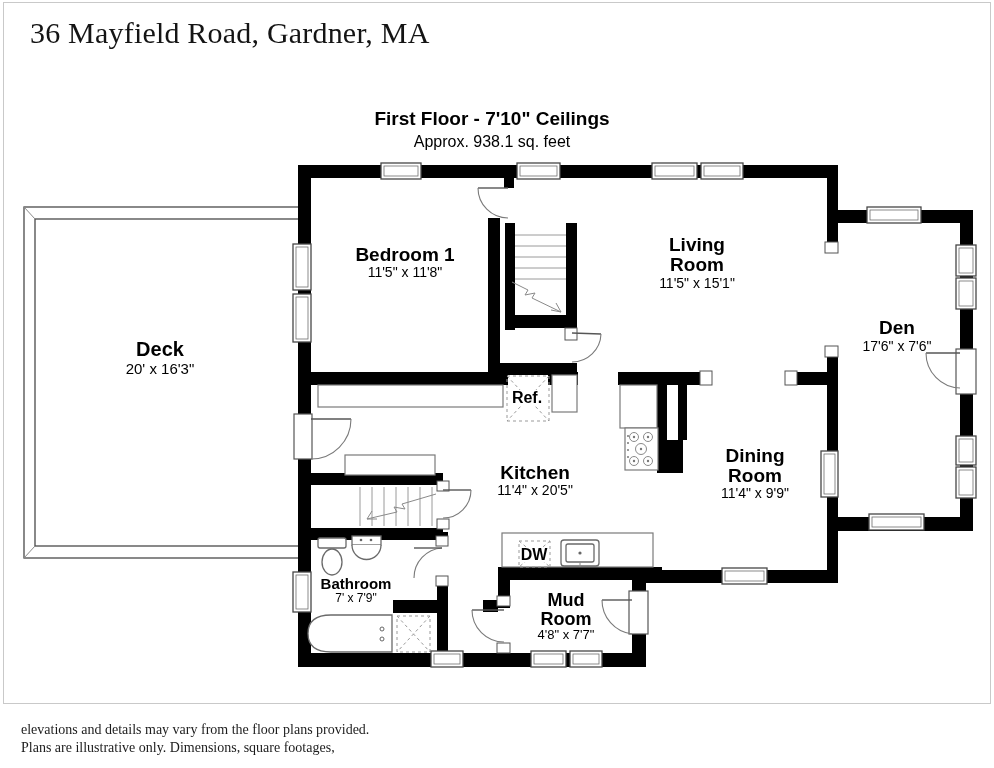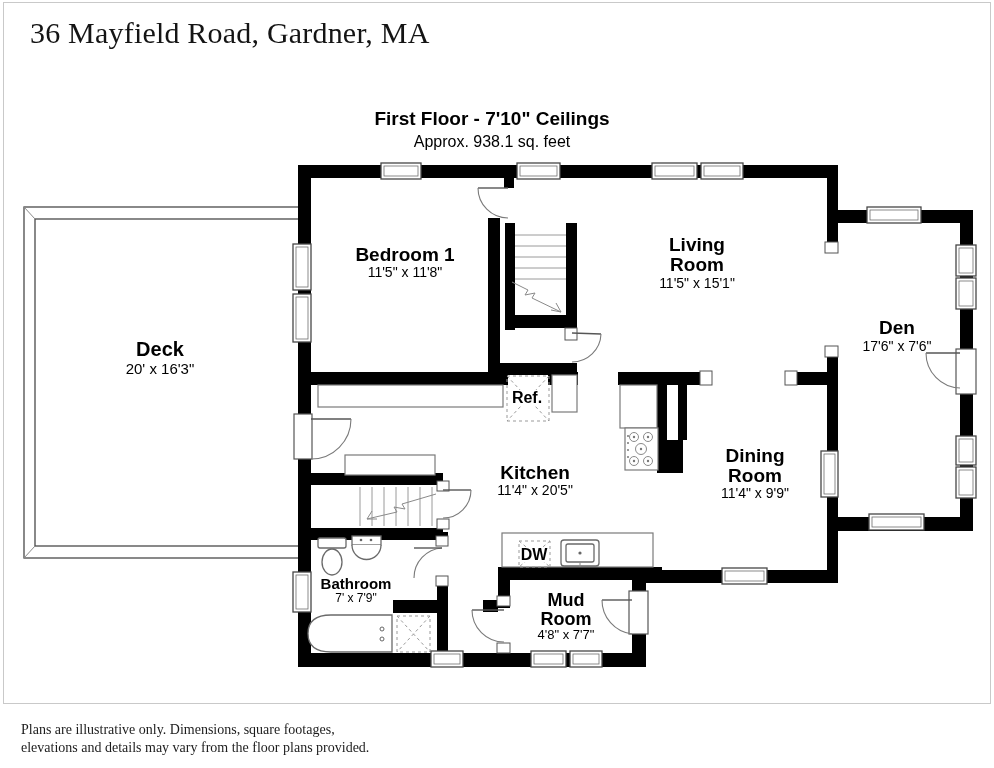--- a/index.html
+++ b/index.html
@@ -343,16 +343,16 @@
       <text class="room15" x="356" y="589">Bathroom</text>
       <text class="dims12" x="356" y="602">7' x 7'9"</text>
 
       <text class="room18" x="566" y="606">Mud</text>
       <text class="room18" x="566" y="625">Room</text>
       <text class="dims13" x="566" y="639">4'8" x 7'7"</text>
     </g>
   </svg>
 
   <div class="disclaimer">
+    <div>elevations and details may vary from the floor plans provided.</div>
     <div>Plans are illustrative only. Dimensions, square footages,</div>
-    <div>elevations and details may vary from the floor plans provided.</div>
   </div>
 </div>
 
 </body></html>

